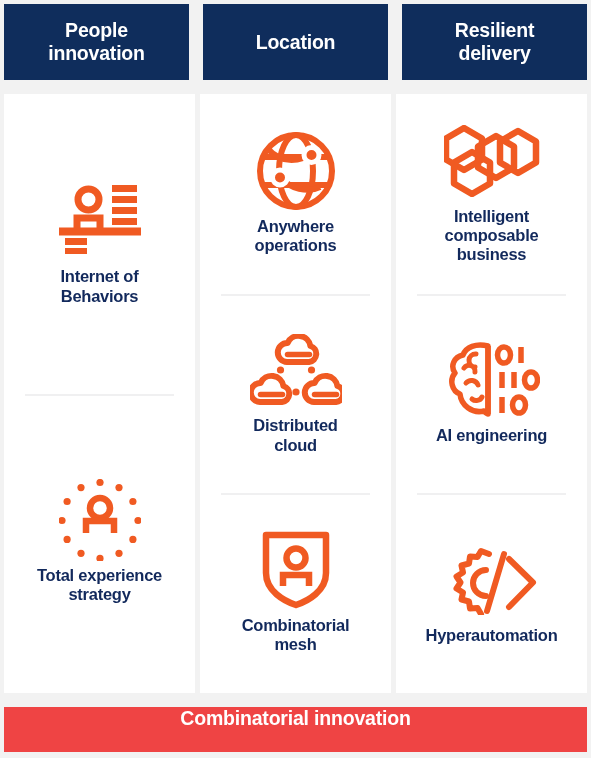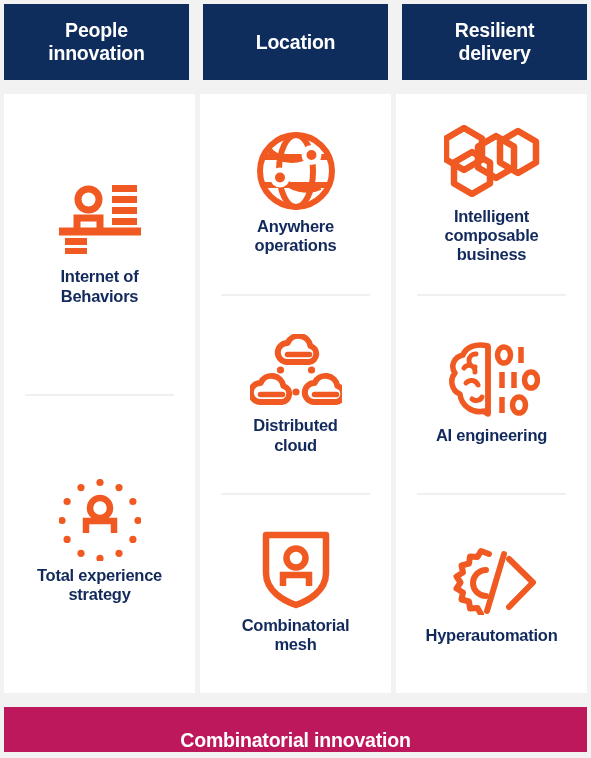--- a/index.html
+++ b/index.html
@@ -101,24 +101,24 @@
     letter-spacing: -0.25px;
     white-space: pre-line;
   }
   
   .col-0 .cell:nth-child(1) .cell-label { margin-top: 2px; }
 
   
   .footer {
     margin-top: 14px;
     flex: 0 0 45px;
-    background: #be185d;
+    background: #ef4444;
     color: #ffffff;
     display: flex;
-    align-items: flex-end;
+    align-items: flex-start;
     justify-content: center;
     font-weight: bold;
     font-size: 19.5px;
     letter-spacing: -0.2px;
   }
 </style>
 </head>
 <body>
 
 <div class="board">

